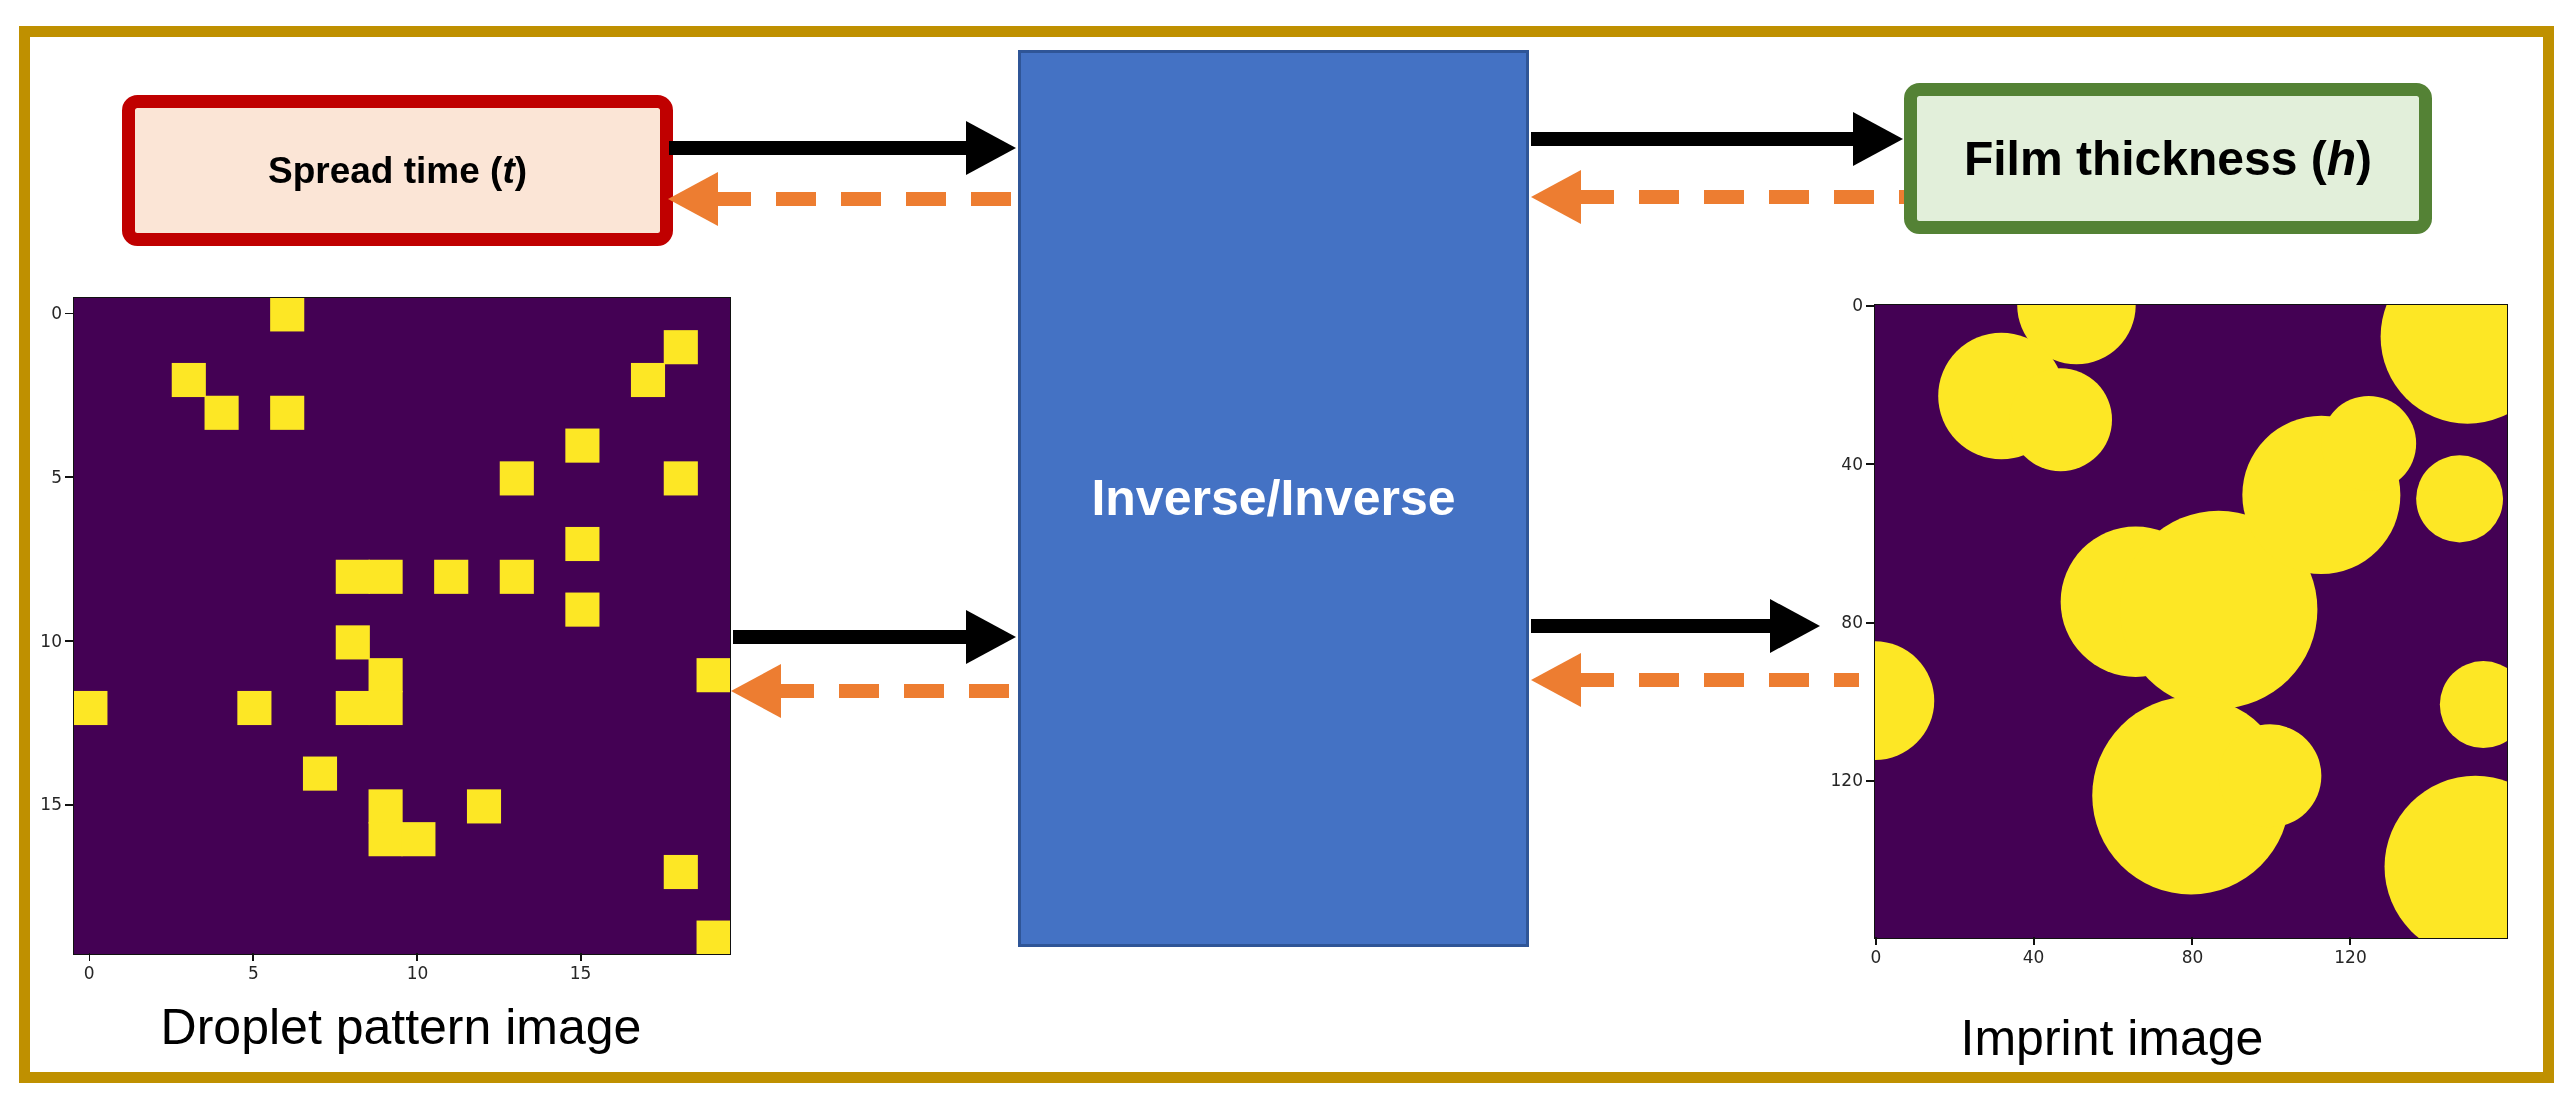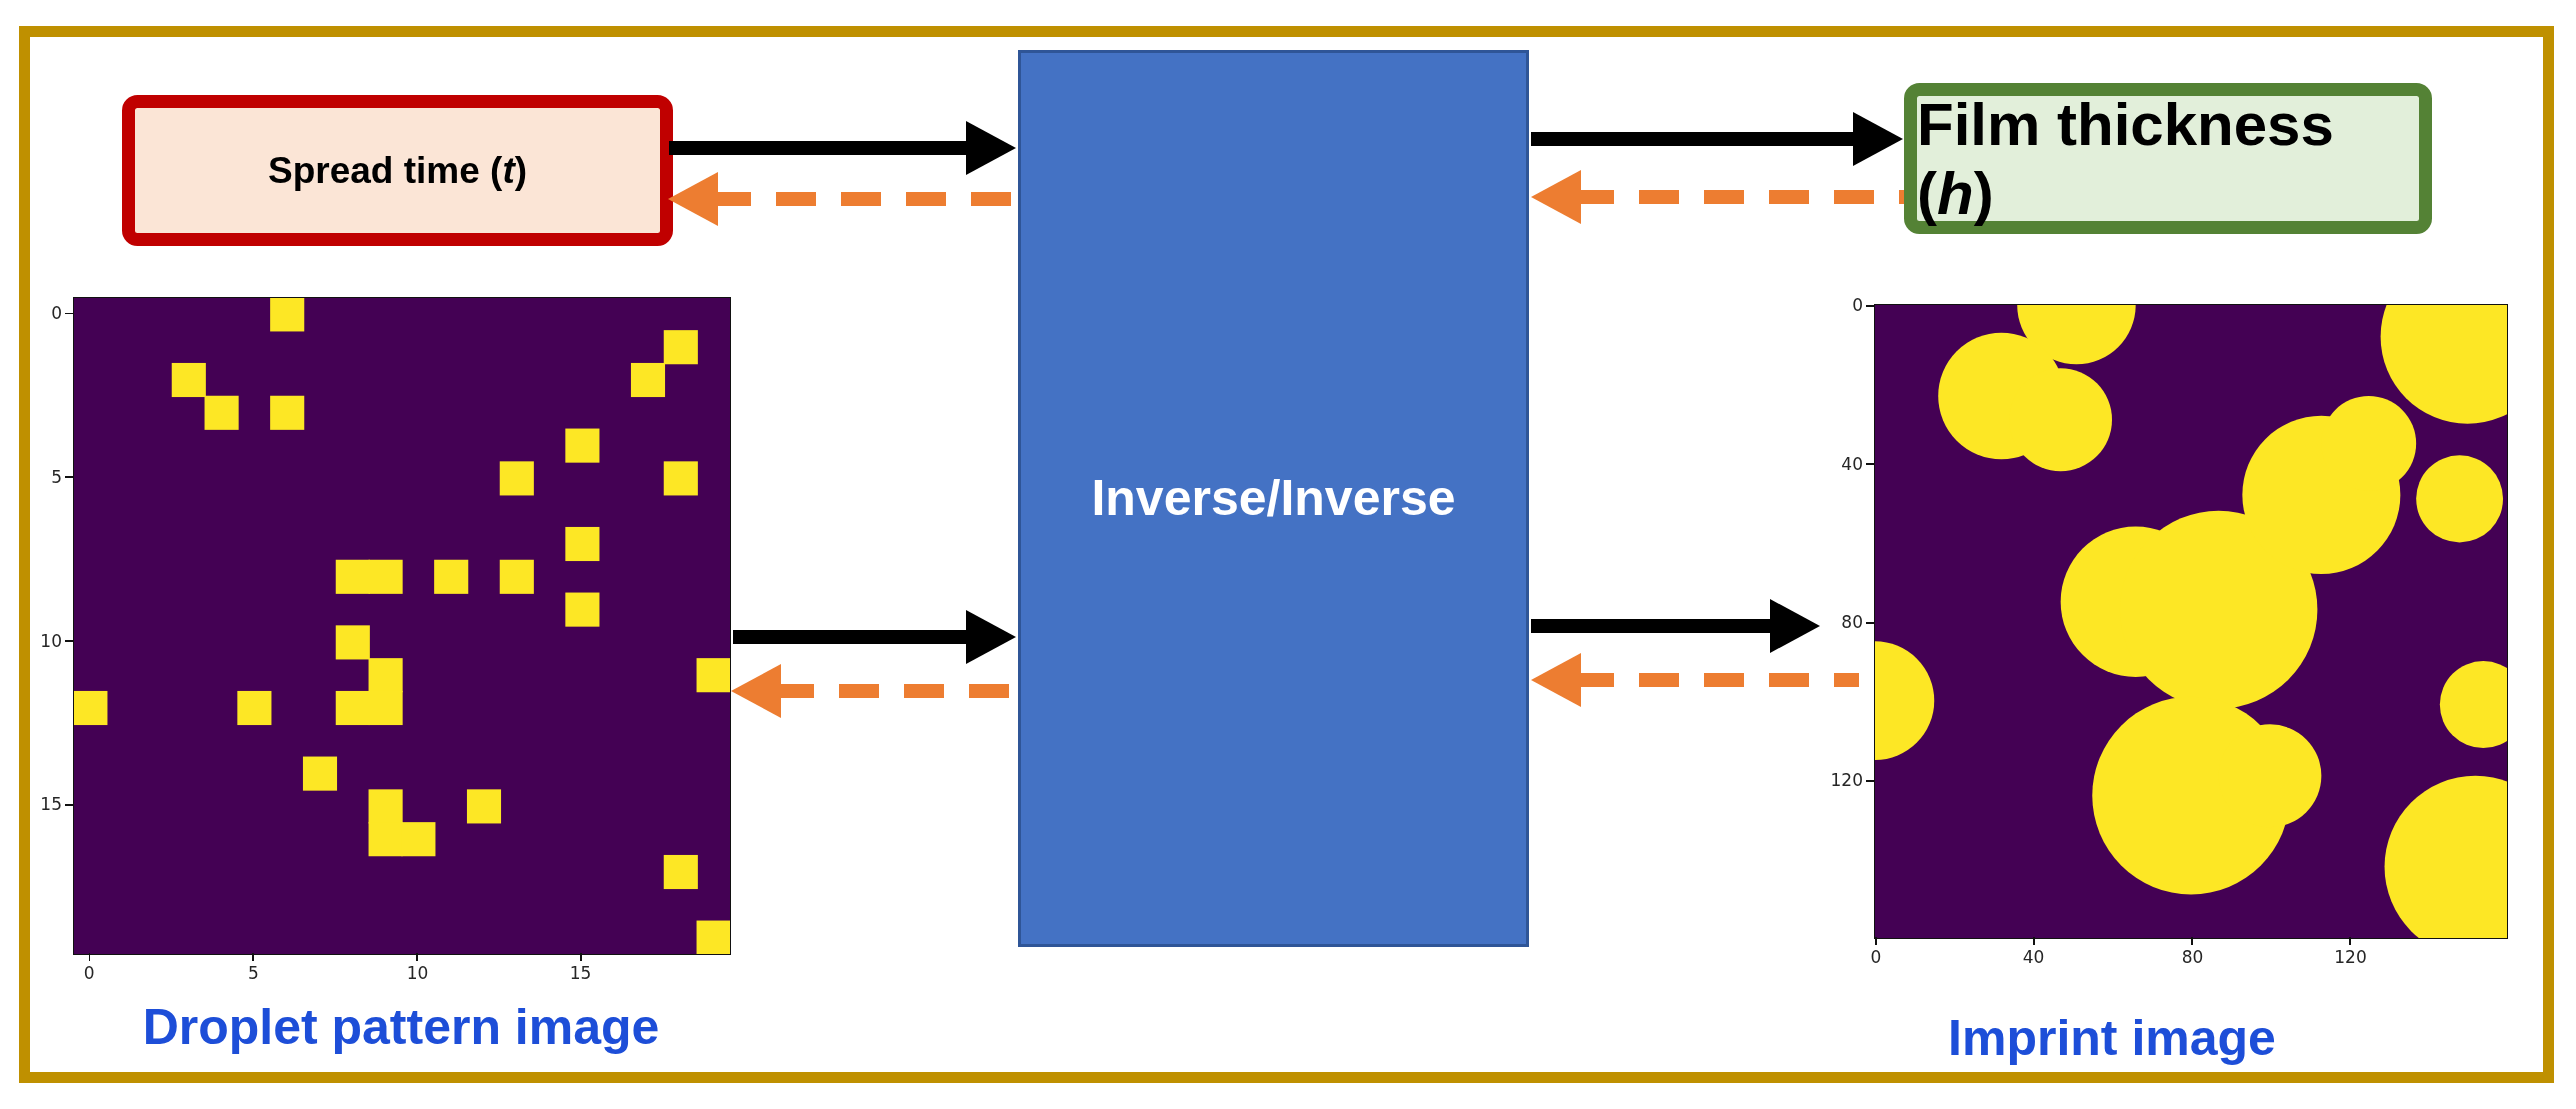--- a/index.html
+++ b/index.html
@@ -25,21 +25,21 @@
   #spread-box{
     left:122px;top:95px;width:551px;height:151px;
     background:var(--spread-fill,#FBE5D6);
     border:13px solid var(--spread-border,#C00000);
     font-size:37px;
   }
   #film-box{
     left:1904px;top:83px;width:528px;height:151px;
     background:var(--film-fill,#E2EFDA);
     border:13px solid var(--film-border,#548235);
-    font-size:60px;
+    font-size:48px;
   }
   .sym{font-style:italic;}
   #model-box{
     position:absolute;left:1018px;top:50px;width:511px;height:897px;
     background:var(--model-fill,#4472C4);
     border:3.4px solid var(--model-border,#2F5597);
     box-sizing:border-box;
     display:flex;flex-direction:column;align-items:center;justify-content:center;
     color:#fff;font-weight:bold;font-size:50px;line-height:1.38;text-align:center;
   }
@@ -66,21 +66,21 @@
   .plot{position:absolute;}
   .plot svg{position:absolute;left:0;top:0;width:100%;height:100%;border:0.9px solid #111;}
   .tick-label{
     position:absolute;font-family:"DejaVu Sans", sans-serif;
     font-size:17px;color:#262626;line-height:1;
   }
   .tick-label.ylab{text-align:right;width:41px;}
   .tick-label.xlab{text-align:center;width:41px;}
   .tick-mark{position:absolute;background:#111;}
   .plot-title{
-    position:absolute;text-align:center;font-weight:bold;font-size:50px;color:#1d4ed8;
+    position:absolute;text-align:center;font-weight:normal;font-size:50px;color:#000000;
   }
   #droplet-plot{left:73px;top:297px;width:656px;height:656px;}
   #imprint-plot{left:1874px;top:304px;width:632px;height:633px;}
   #droplet-title{left:73px;top:998px;width:656px;}
   #imprint-title{left:1796px;top:1009px;width:632px;}
 </style>
 </head>
 <body>
 
 <div id="canvas">

